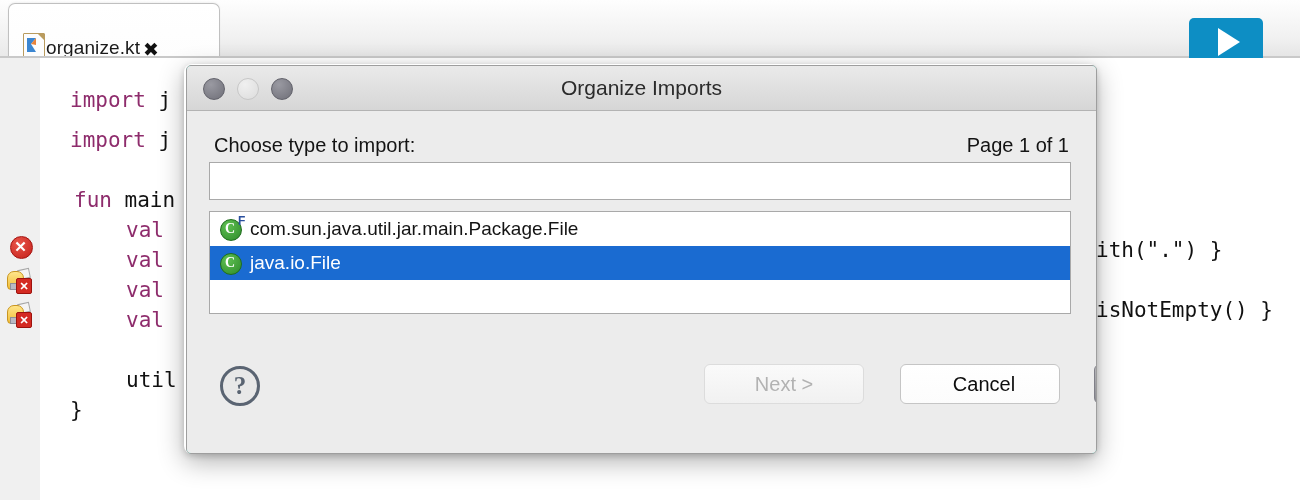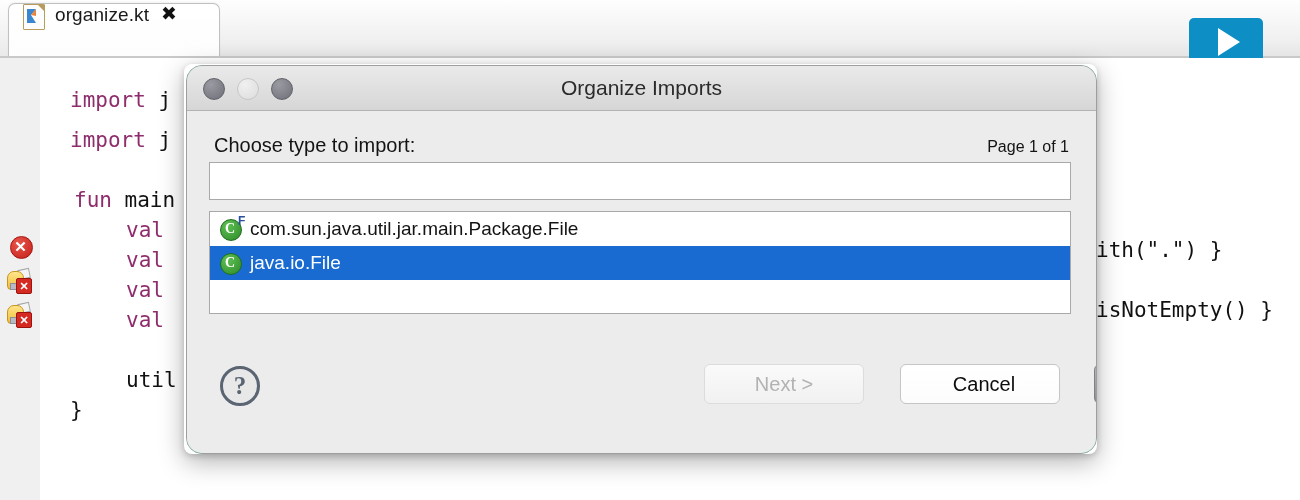--- a/index.html
+++ b/index.html
@@ -16,21 +16,21 @@
   .ide-topstrip{position:absolute;left:0;top:0;width:1300px;height:58px;
     background:linear-gradient(180deg,#fefefe 0%,#f3f3f3 55%,#e9e9e9 100%);}
   .ide-topstrip-line{position:absolute;left:0;top:56px;width:1300px;height:2px;background:#c9c9c9;}
 
   
   .tab{position:absolute;left:8px;top:3px;width:210px;height:55px;
     background:linear-gradient(180deg,#ffffff 0%,#fdfdfd 100%);
     border:1px solid #c0c0c0;border-bottom:none;
     border-top-left-radius:7px;border-top-right-radius:7px;
     box-shadow:0 -1px 2px rgba(0,0,0,.05);}
-  .tab-inner{display:flex;align-items:flex-start;height:100%;padding-left:14px;gap:10px;}
+  .tab-inner{display:flex;align-items:flex-end;height:100%;padding-left:14px;gap:1px;}
   .kt-icon{position:relative;width:22px;height:26px;flex:0 0 auto;}
   .kt-icon .page{position:absolute;left:0;top:0;width:20px;height:24px;
     background:#fdfdfd;border:1px solid #b99b5e;border-radius:1px;}
   .kt-icon .fold{position:absolute;right:1px;top:1px;width:0;height:0;
     border-left:6px solid transparent;border-top:6px solid #b99b5e;}
   .tab-label{font-size:19px;color:#1a1a1a;letter-spacing:.1px;}
   .tab-close{font-size:19px;color:#111;line-height:1;margin-left:2px;}
   .tab-strip-rest{position:absolute;left:218px;top:40px;width:1082px;height:18px;
     background:linear-gradient(180deg,#f0f0f0,#e4e4e4);}
 
@@ -60,35 +60,35 @@
     background:linear-gradient(180deg,#ffe58a,#f0bd37);border:1px solid #c9951f;}
   .mk .bulbbase{position:absolute;left:3px;top:13px;width:9px;height:5px;background:#b9b9c4;border:1px solid #8e8e99;}
   .mk .qfx{position:absolute;left:9px;top:8px;width:14px;height:14px;background:#d42a22;border:1px solid #9d120d;border-radius:2px;
     color:#fff;font-size:11px;font-weight:bold;display:flex;align-items:center;justify-content:center;
     font-family:"Liberation Sans",sans-serif;}
   .mk .slip{position:absolute;left:11px;top:-1px;width:10px;height:8px;background:#f4f4f4;border:1px solid #a6a6a6;transform:rotate(-12deg);}
 
   
   .dlg-shadow{position:absolute;left:184px;top:64px;width:913px;height:390px;border-radius:8px;
     box-shadow:0 8px 26px rgba(0,0,0,.30),0 2px 6px rgba(0,0,0,.18);}
-  .dlg{position:absolute;left:186px;top:65px;width:909px;height:387px;border-radius:16px;overflow:hidden;
+  .dlg{position:absolute;left:186px;top:65px;width:909px;height:387px;border-radius:5px;overflow:hidden;
     border:1px solid #9e9e9e;background:#5eead4;}
   .titlebar{position:relative;height:44px;
     background:linear-gradient(180deg,#eaeaea 0%,#d6d6d6 100%);
     border-bottom:1px solid #b3b3b3;display:flex;align-items:center;justify-content:center;}
   .title-text{font-size:21px;color:#2b2b2b;}
   .lights{position:absolute;left:16px;top:12px;display:flex;gap:12px;}
   .lt{width:20px;height:20px;border-radius:50%;}
   .lt.gray{background:radial-gradient(circle at 35% 28%,#9a9aa2,#6f6f78);border:1px solid #62626b;}
   .lt.pale{background:radial-gradient(circle at 35% 28%,#f0f0f0,#dcdcdc);border:1px solid #c6c6c6;}
 
   .dlg-body{position:relative;height:342px;background:#ececec;}
   .row-head{position:absolute;left:27px;top:23px;right:27px;display:flex;justify-content:space-between;align-items:baseline;gap:36px;}
   .lbl-choose{font-size:20px;color:#141414;}
-  .lbl-page{font-size:16px;color:#141414;text-align:right;}
+  .lbl-page{font-size:20px;color:#141414;text-align:right;}
 
   .tfield{position:absolute;left:22px;top:51px;width:862px;height:38px;background:#ffffff;
     border:1px solid #a9a9a9;box-sizing:border-box;outline:none;font-size:18px;padding:0 8px;
     font-family:"Liberation Sans",sans-serif;color:#111;}
 
   .listbox{position:absolute;left:22px;top:100px;width:862px;height:103px;background:#ffffff;
     border:1px solid #a9a9a9;box-sizing:border-box;overflow:hidden;}
   .lrow{display:flex;align-items:center;height:34px;padding-left:8px;gap:6px;}
   .lrow.sel{background:#1a6bd1;}
   .lrow .lt-text{font-size:19px;color:#141414;font-family:"Liberation Sans",sans-serif;}

